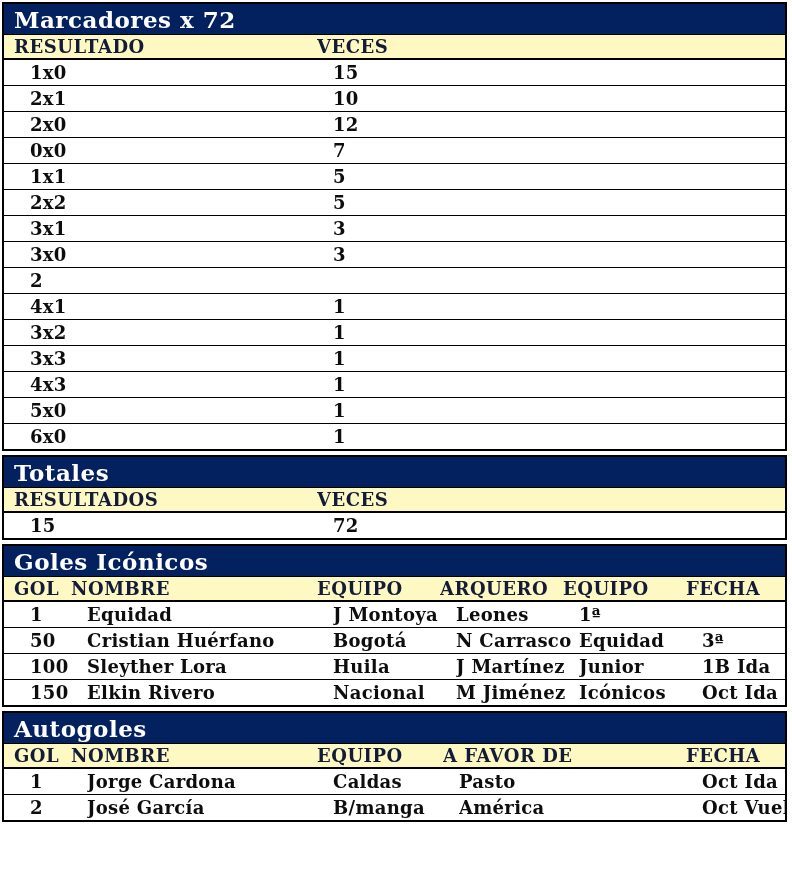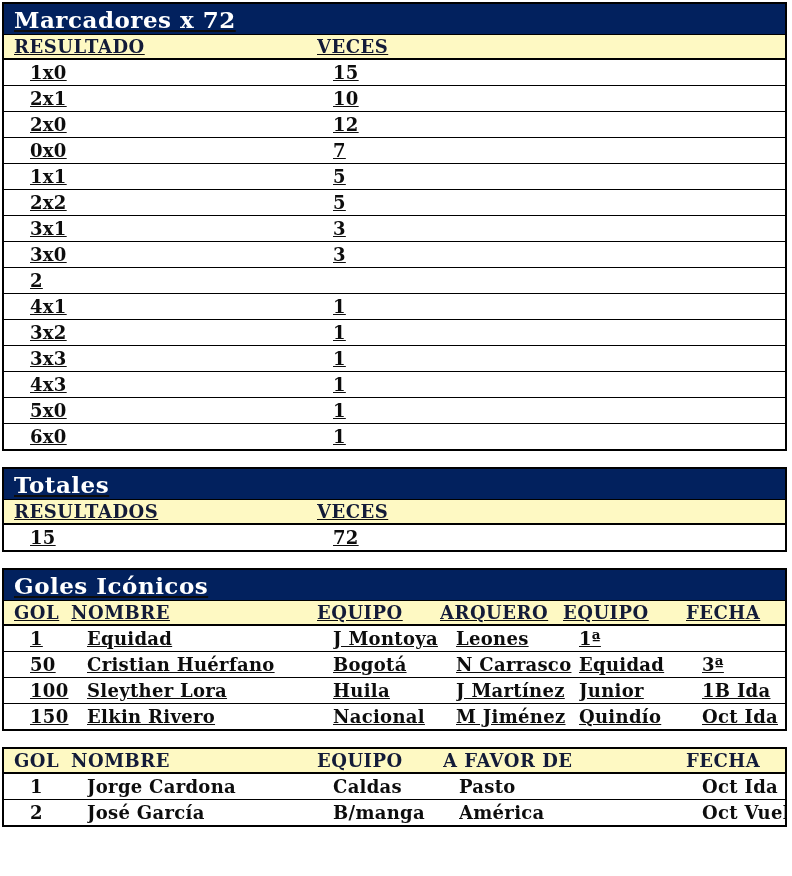--- a/index.html
+++ b/index.html
@@ -17,21 +17,21 @@
     padding-top: 2px;
     box-sizing: border-box;
   }
   section.tbl {
     width: 785px;
     margin-left: 2px;
     border: 2px solid #000000;
     box-sizing: border-box;
     background: #ffffff;
   }
-  section.tbl.gap { margin-bottom: 16px; text-decoration: underline; }
+  section.tbl.gap { margin-bottom: 4px; }
   .title-row {
     height: 30px;
     background: #02215E;
     color: #ffffff;
     font-size: 23px;
     letter-spacing: 0.5px;
     display: flex;
     align-items: center;
     padding-left: 10px;
     border-bottom: 1px solid #000000;
@@ -184,27 +184,28 @@
           <div class="cell">Huila</div>
           <div class="cell">J Martínez</div>
           <div class="cell">Junior</div>
           <div class="cell">1B Ida</div>
         </div>
         <div class="data-row c6">
           <div class="cell">150</div>
           <div class="cell">Elkin Rivero</div>
           <div class="cell">Nacional</div>
           <div class="cell">M Jiménez</div>
-          <div class="cell">Quindío</div>
+          <div class="cell">Icónicos</div>
           <div class="cell">Oct Ida</div>
         </div>
       </div>
   </section>
 
   <section class="tbl">
+    <div class="title-row">Autogoles</div>
     <div class="head-row c5">
         <div class="cell">GOL</div>
         <div class="cell">NOMBRE</div>
         <div class="cell">EQUIPO</div>
         <div class="cell">A FAVOR DE</div>
         <div class="cell">FECHA</div>
       </div>
     <div class="tbody">
         <div class="data-row c5">
           <div class="cell">1</div>

